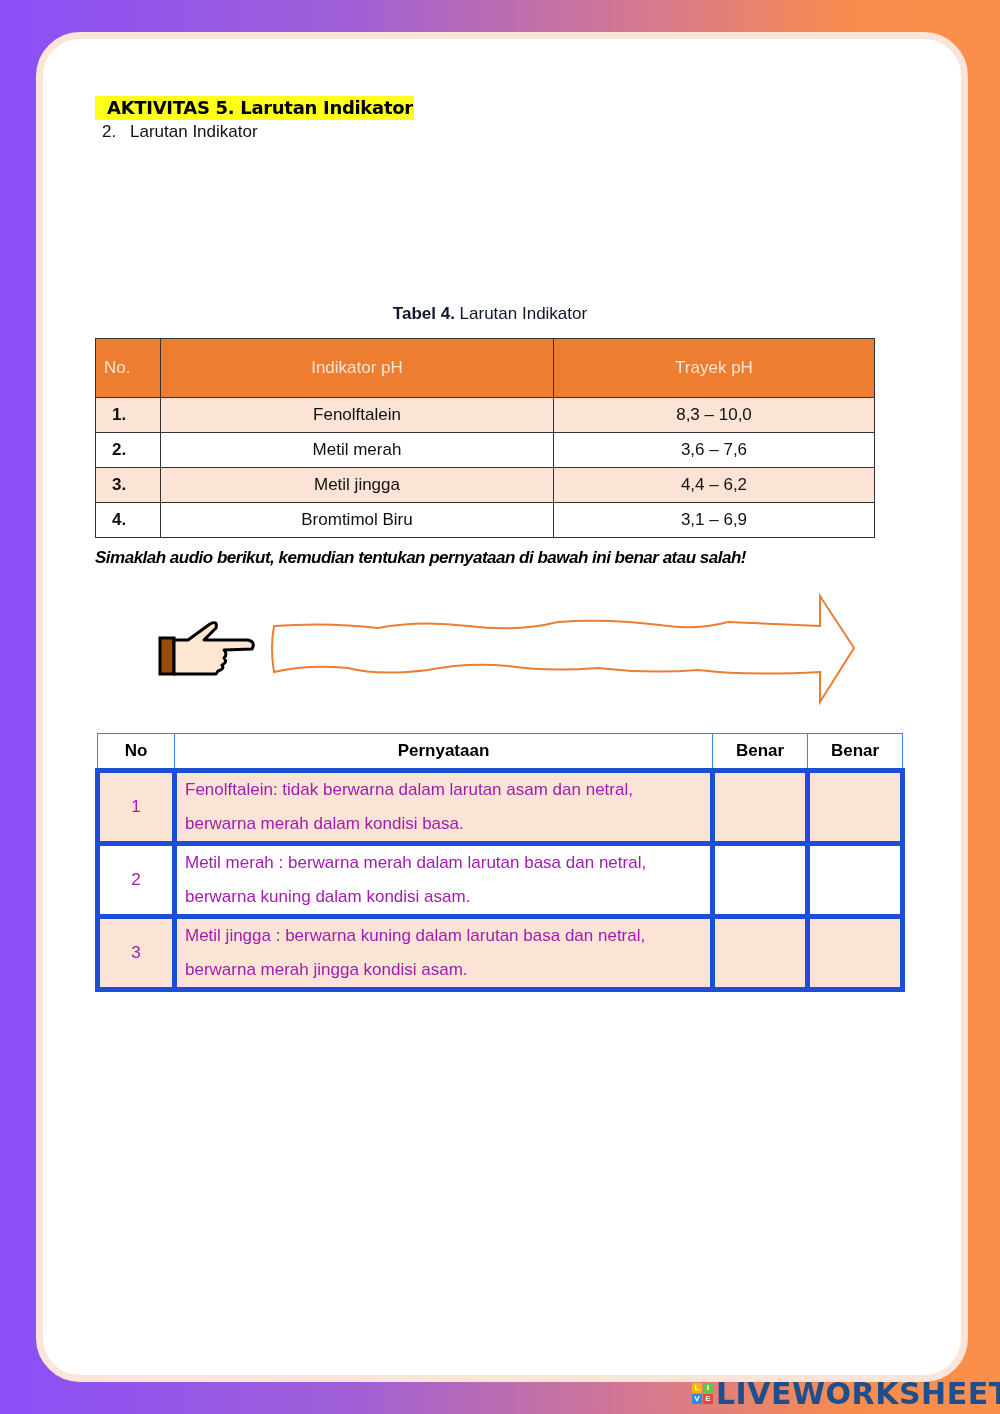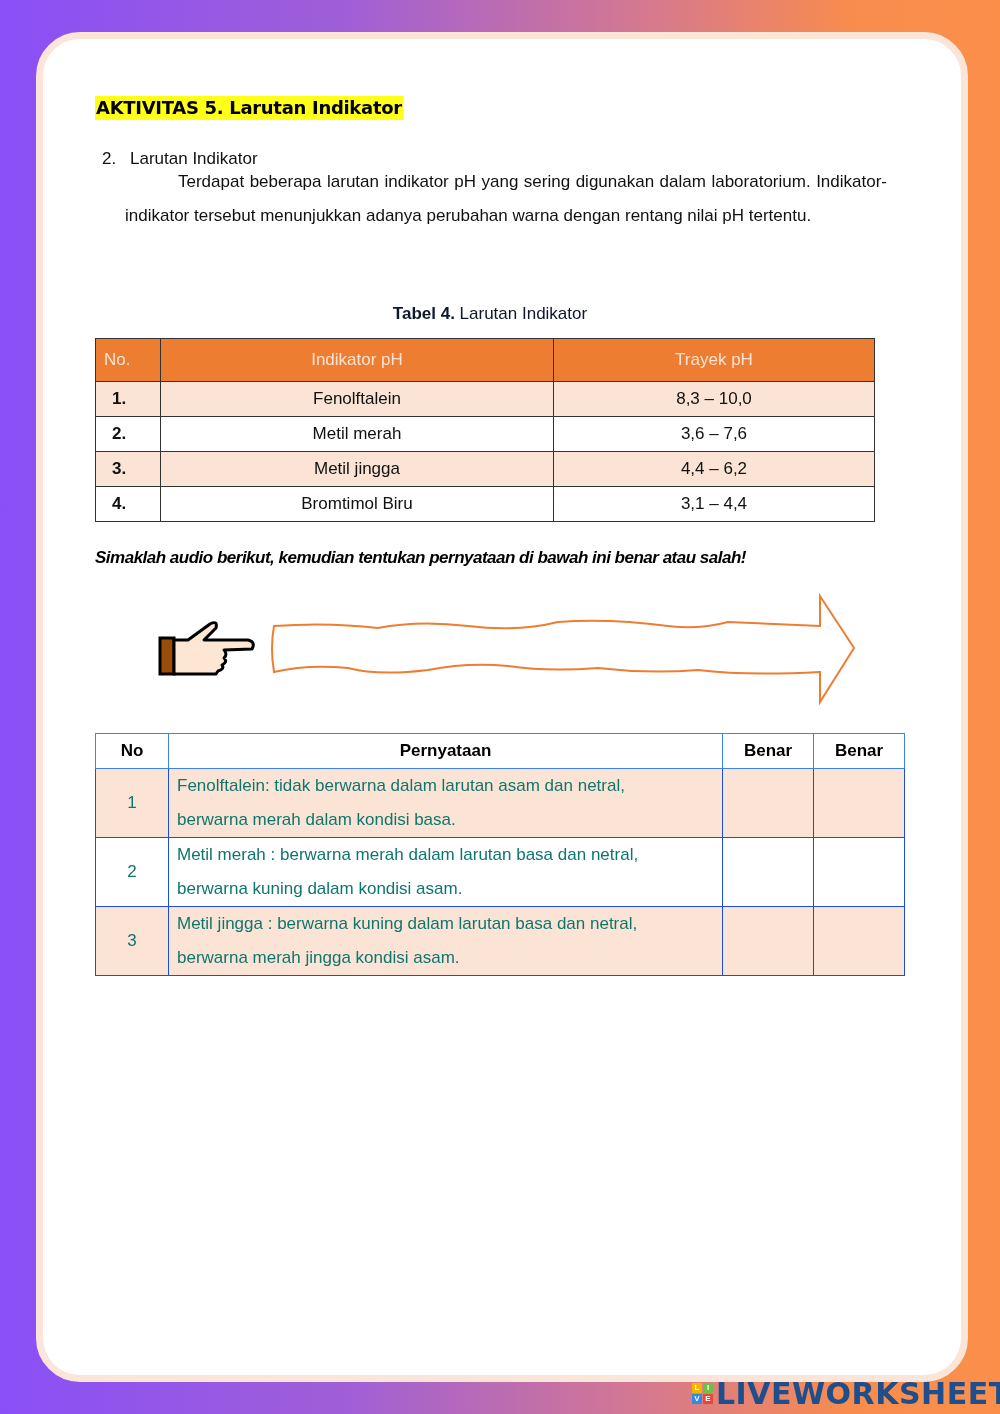--- a/index.html
+++ b/index.html
@@ -9,42 +9,42 @@
     font-family: "Liberation Sans", sans-serif;
   }
   .card {
     position:absolute; left:36px; top:32px; width:932px; height:1350px;
     background:#fff; border-radius:44px;
     border:7px solid #fbe4d8; box-sizing:border-box;
   }
   .content { position:absolute; left:0; top:0; width:1000px; height:1414px; }
   .title {
     position:absolute; left:95px; top:96px;
-    background:#ffff19; font-weight:bold; font-size:18px; color:#000; padding:1px 1px 2px 1px;
+    background:#ffff19; font-weight:bold; font-size:18px; color:#000; padding:1px 1px 2px 12px;
     font-family: "DejaVu Sans", sans-serif; letter-spacing:-0.3px;
   }
-  .subhead { position:absolute; left:102px; top:149px; font-size:17px; color:#111; }
+  .subhead { position:absolute; left:102px; top:122px; font-size:17px; color:#111; }
   .subhead .num { display:inline-block; width:28px; }
   .para { position:absolute; left:125px; top:165px; width:762px; font-size:17px; color:#111; line-height:34px; text-align:justify; }
   .para .indent { display:inline-block; width:53px; }
   .caption { position:absolute; left:0; width:980px; top:304px; text-align:center; font-size:17px; color:#0f172a; }
   .caption b { font-weight:bold; }
   table { border-collapse:collapse; }
   .t1 { position:absolute; left:95px; top:338px; width:780px; font-size:17px; }
-  .t1 th { background:#ed7d31; color:#fbe4d5; font-weight:normal; height:34px; border:1px solid #333; padding:4px; }
+  .t1 th { background:#ed7d31; color:#fbe4d5; font-weight:normal; height:34px; border:1px solid #333; padding:12px; }
   .t1 td { height:34px; border:1px solid #333; text-align:center; color:#111; padding:0; }
   .t1 tr.odd td { background:#fbe4d5; }
   .t1 td.no { font-weight:bold; text-align:left; padding-left:16px; }
   .t1 th.no { text-align:left; padding-left:8px; }
   .instruction { position:absolute; left:95px; top:548px; font-size:17px; font-style:italic; font-weight:bold; color:#000; letter-spacing:-0.5px; }
   .hand { position:absolute; left:158px; top:620px; }
   .arrow { position:absolute; left:268px; top:592px; }
   .t2 { position:absolute; left:95px; top:733px; width:810px; font-size:17px; }
   .t2 th { height:34px; border:1px solid #3b82f6; font-weight:bold; color:#000; padding:0; background:#fff; }
-  .t2 td { border:1px solid #1d4ed8; color:#0f766e; padding:0; }
+  .t2 td { border:5px solid #1d4ed8; color:#a21caf; padding:0; }
   .t2 tr.odd td { background:#fbe4d5; }
   .t2 td.no { text-align:center; width:72px; }
   .t2 td.stmt { padding:0 8px; line-height:34px; height:68px; vertical-align:top; }
   .t2 td.check { width:90px; }
   .logo { position:absolute; left:692px; top:1376px; display:flex; align-items:center; }
   .logo .tiles { display:grid; grid-template-columns:10px 10px; grid-template-rows:10px 10px; gap:1px; margin-right:3px; }
   .logo .tiles span { font-size:8px; font-weight:bold; color:#fff; text-align:center; line-height:10px; }
   .logo .word { font-size:30px; font-weight:bold; color:#1f4e8c; letter-spacing:0.5px; font-family:"DejaVu Sans", sans-serif; }
 </style>
 </head>
@@ -53,21 +53,20 @@
 <div class="card"></div>
 
 <div class="content">
 
   <div class="title">AKTIVITAS 5. Larutan Indikator</div>
 
   <div class="subhead">
     <span class="num">2.</span><span>Larutan Indikator</span>
   </div>
 
-  <div class="para"><span class="indent"></span><span>Terdapat beberapa larutan indikator pH yang sering digunakan dalam laboratorium. Indikator-indikator tersebut menunjukkan adanya perubahan warna dengan rentang nilai pH tertentu.</span></div>
 
   <div class="caption">
     <b>Tabel 4.</b><span> Larutan Indikator</span>
   </div>
 
   <table class="t1">
     <colgroup>
         <col style="width:65px">
         <col style="width:393px">
         <col>
@@ -89,21 +88,21 @@
       <td>3,6 – 7,6</td>
     </tr>
     <tr class="odd">
       <td class="no">3.</td>
       <td>Metil jingga</td>
       <td>4,4 – 6,2</td>
     </tr>
     <tr>
       <td class="no">4.</td>
       <td>Bromtimol Biru</td>
-      <td>3,1 – 4,4</td>
+      <td>3,1 – 6,9</td>
     </tr>
   </tbody>
     </table>
 
   <div class="instruction">Simaklah audio berikut, kemudian tentukan pernyataan di bawah ini benar atau salah!</div>
 
   <svg class="hand" width="100" height="60" viewBox="0 0 100 60">
     <rect x="2" y="18" width="14" height="36" fill="#9a4d0b" stroke="#000" stroke-width="3"></rect>
     <path d="M16 20 L30 20 L52 4 Q60 0 58 8 L46 20 L90 20 Q98 22 94 29 L66 30 Q70 34 66 38 Q70 42 64 45 Q67 49 60 51 L58 54 L16 54 Z" fill="#fde6d2" stroke="#000" stroke-width="3" stroke-linejoin="round"></path>
   </svg>

